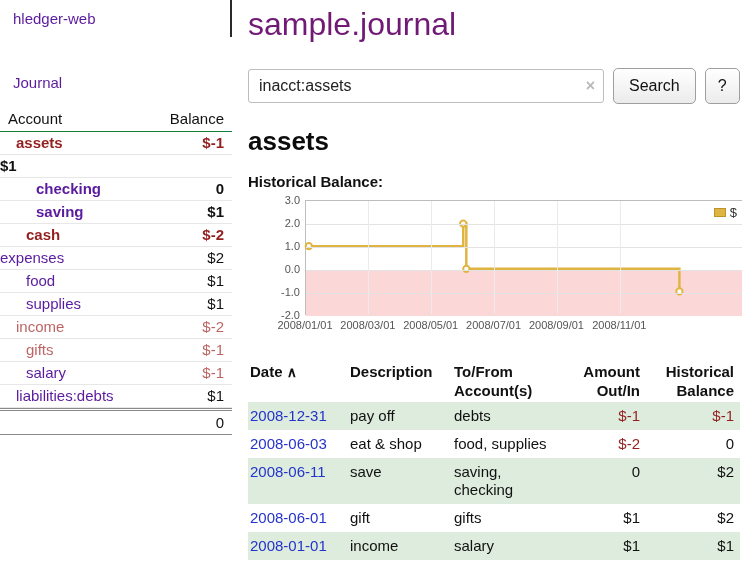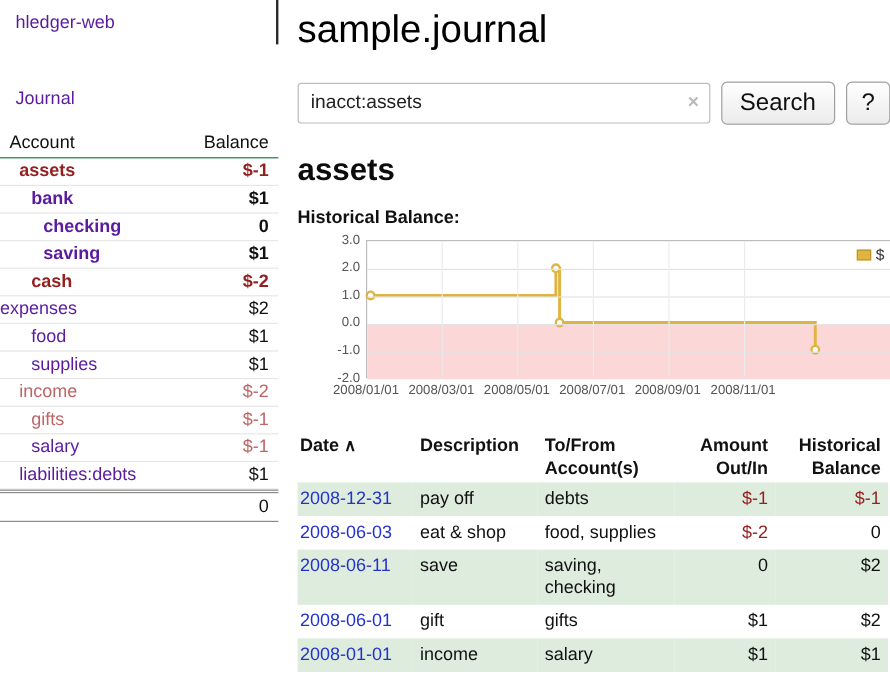--- a/index.html
+++ b/index.html
@@ -35,30 +35,30 @@
   .acct-total .acct-bal{padding-right:8px;}
   .s-link{color:var(--purple);}
   .s-neg-strong{color:var(--neg);}
   .s-neg-muted{color:var(--neg-muted);}
   .s-plain{color:#111;}
   .bold{font-weight:700;}
   .scroll-nub{position:absolute;left:230px;top:0;width:2px;height:37px;background:#2a2a2a;}
 
   
   .main{position:absolute;left:248px;top:0;width:494px;}
-  h1{margin:6px 0 0;font-size:32px;font-weight:400;color:#000000;}
+  h1{margin:6px 0 0;font-size:32px;font-weight:400;color:#701a75;}
   .search-row{margin-top:25px;display:flex;align-items:center;gap:9px;}
   .search-box{position:relative;width:356px;}
   .search-box input{
     width:100%;height:34px;border:1px solid #bdbdbd;border-radius:3px;
     font-size:16px;padding:0 28px 0 10px;color:#222;font-family:inherit;outline:none;
   }
   .clear{position:absolute;right:9px;top:7px;color:#b9b9b9;font-size:16px;font-weight:700;line-height:19px;}
   .btn{
-    height:36px;padding:0 15px;font-size:20px;font-family:inherit;color:#111;
+    height:36px;padding:0 15px;font-size:16px;font-family:inherit;color:#111;
     background:linear-gradient(#ffffff,#ebebeb);
     border:1px solid #9f9f9f;border-radius:5px;cursor:pointer;
   }
   .btn.help{padding:0 12px;}
   h2{margin:22px 0 0;font-size:26px;font-weight:700;color:#0c0c0c;}
   .chart-title{margin-top:16px;font-size:15px;font-weight:700;}
 
   
   .chart{margin-top:10px;position:relative;height:138px;margin-left:25px;}
   .chart-y-axis{position:absolute;left:0;top:0;width:29px;height:117px;}
@@ -102,21 +102,20 @@
       <div class="acct-header">
         <span>Account</span>
         <span>Balance</span>
       </div>
       <div>
           <div class="acct-row">
             <a class="s-neg-strong bold" style="padding-left: 16px;">assets</a>
             <span class="acct-bal s-neg-strong bold">$-1</span>
           </div>
           <div class="acct-row">
-            <a class="s-link bold" style="padding-left: 26px;">bank</a>
             <span class="acct-bal s-plain bold">$1</span>
           </div>
           <div class="acct-row">
             <a class="s-link bold" style="padding-left: 36px;">checking</a>
             <span class="acct-bal s-plain bold">0</span>
           </div>
           <div class="acct-row">
             <a class="s-link bold" style="padding-left: 36px;">saving</a>
             <span class="acct-bal s-plain bold">$1</span>
           </div>

